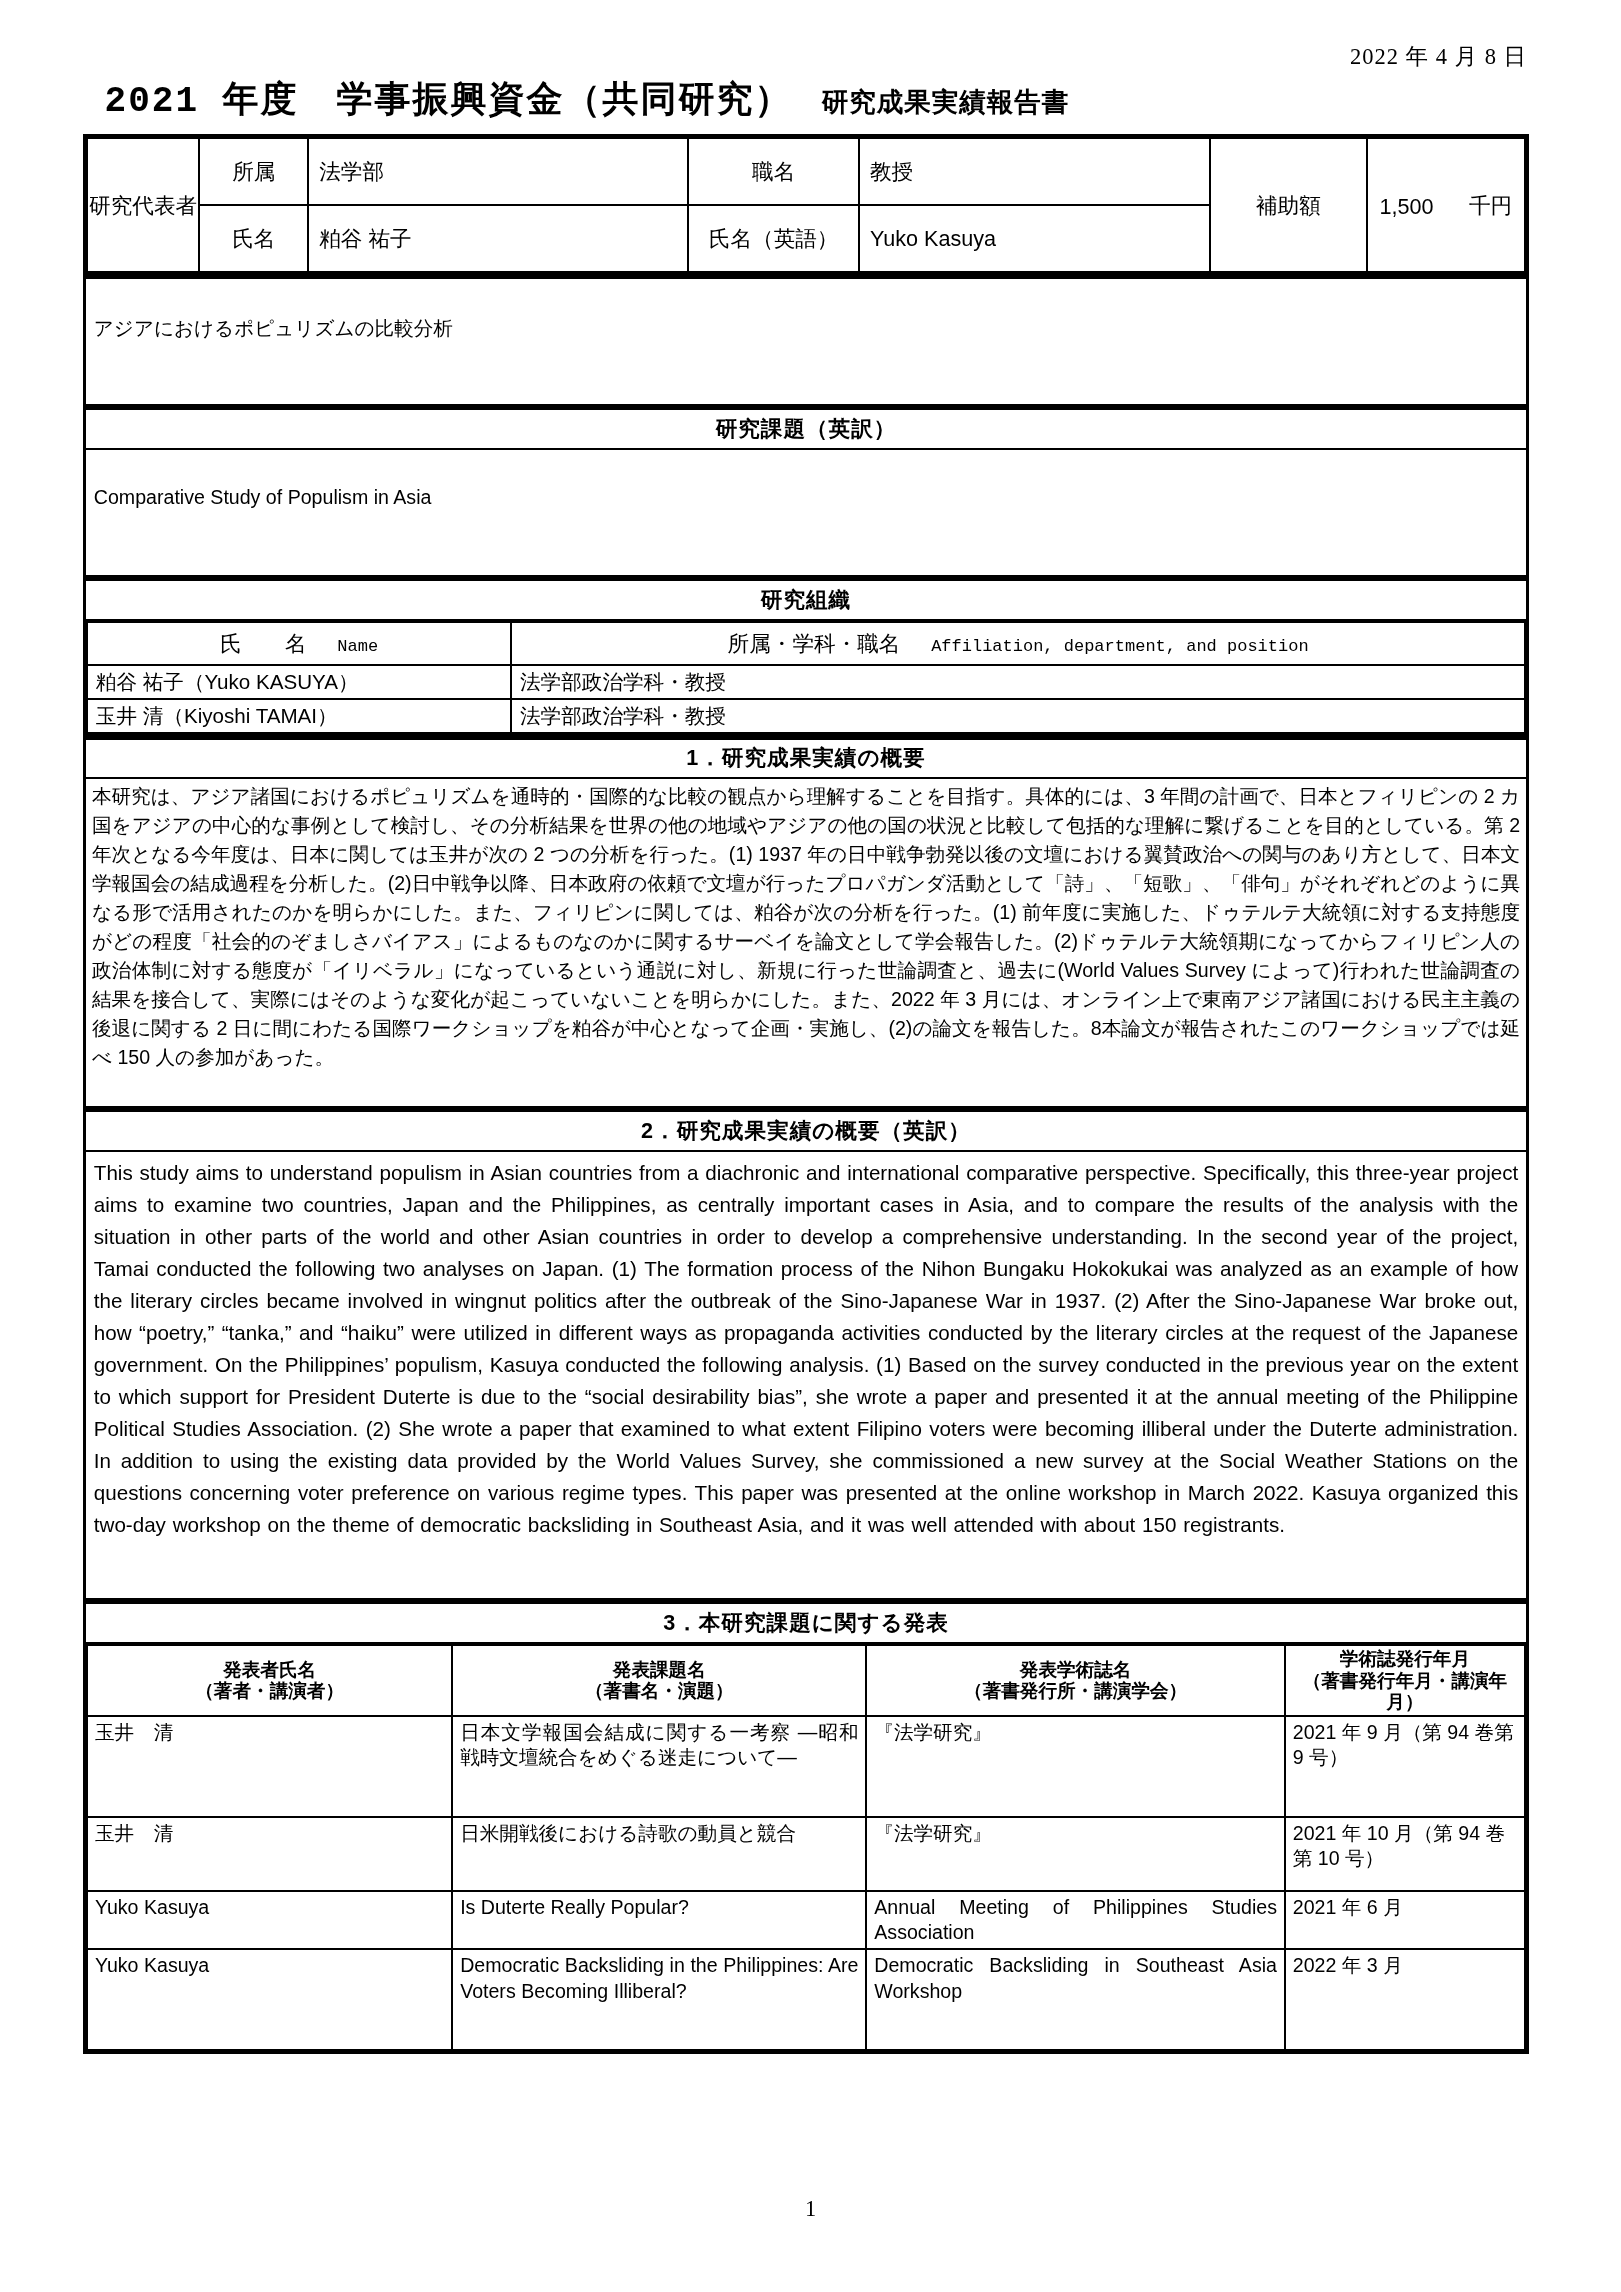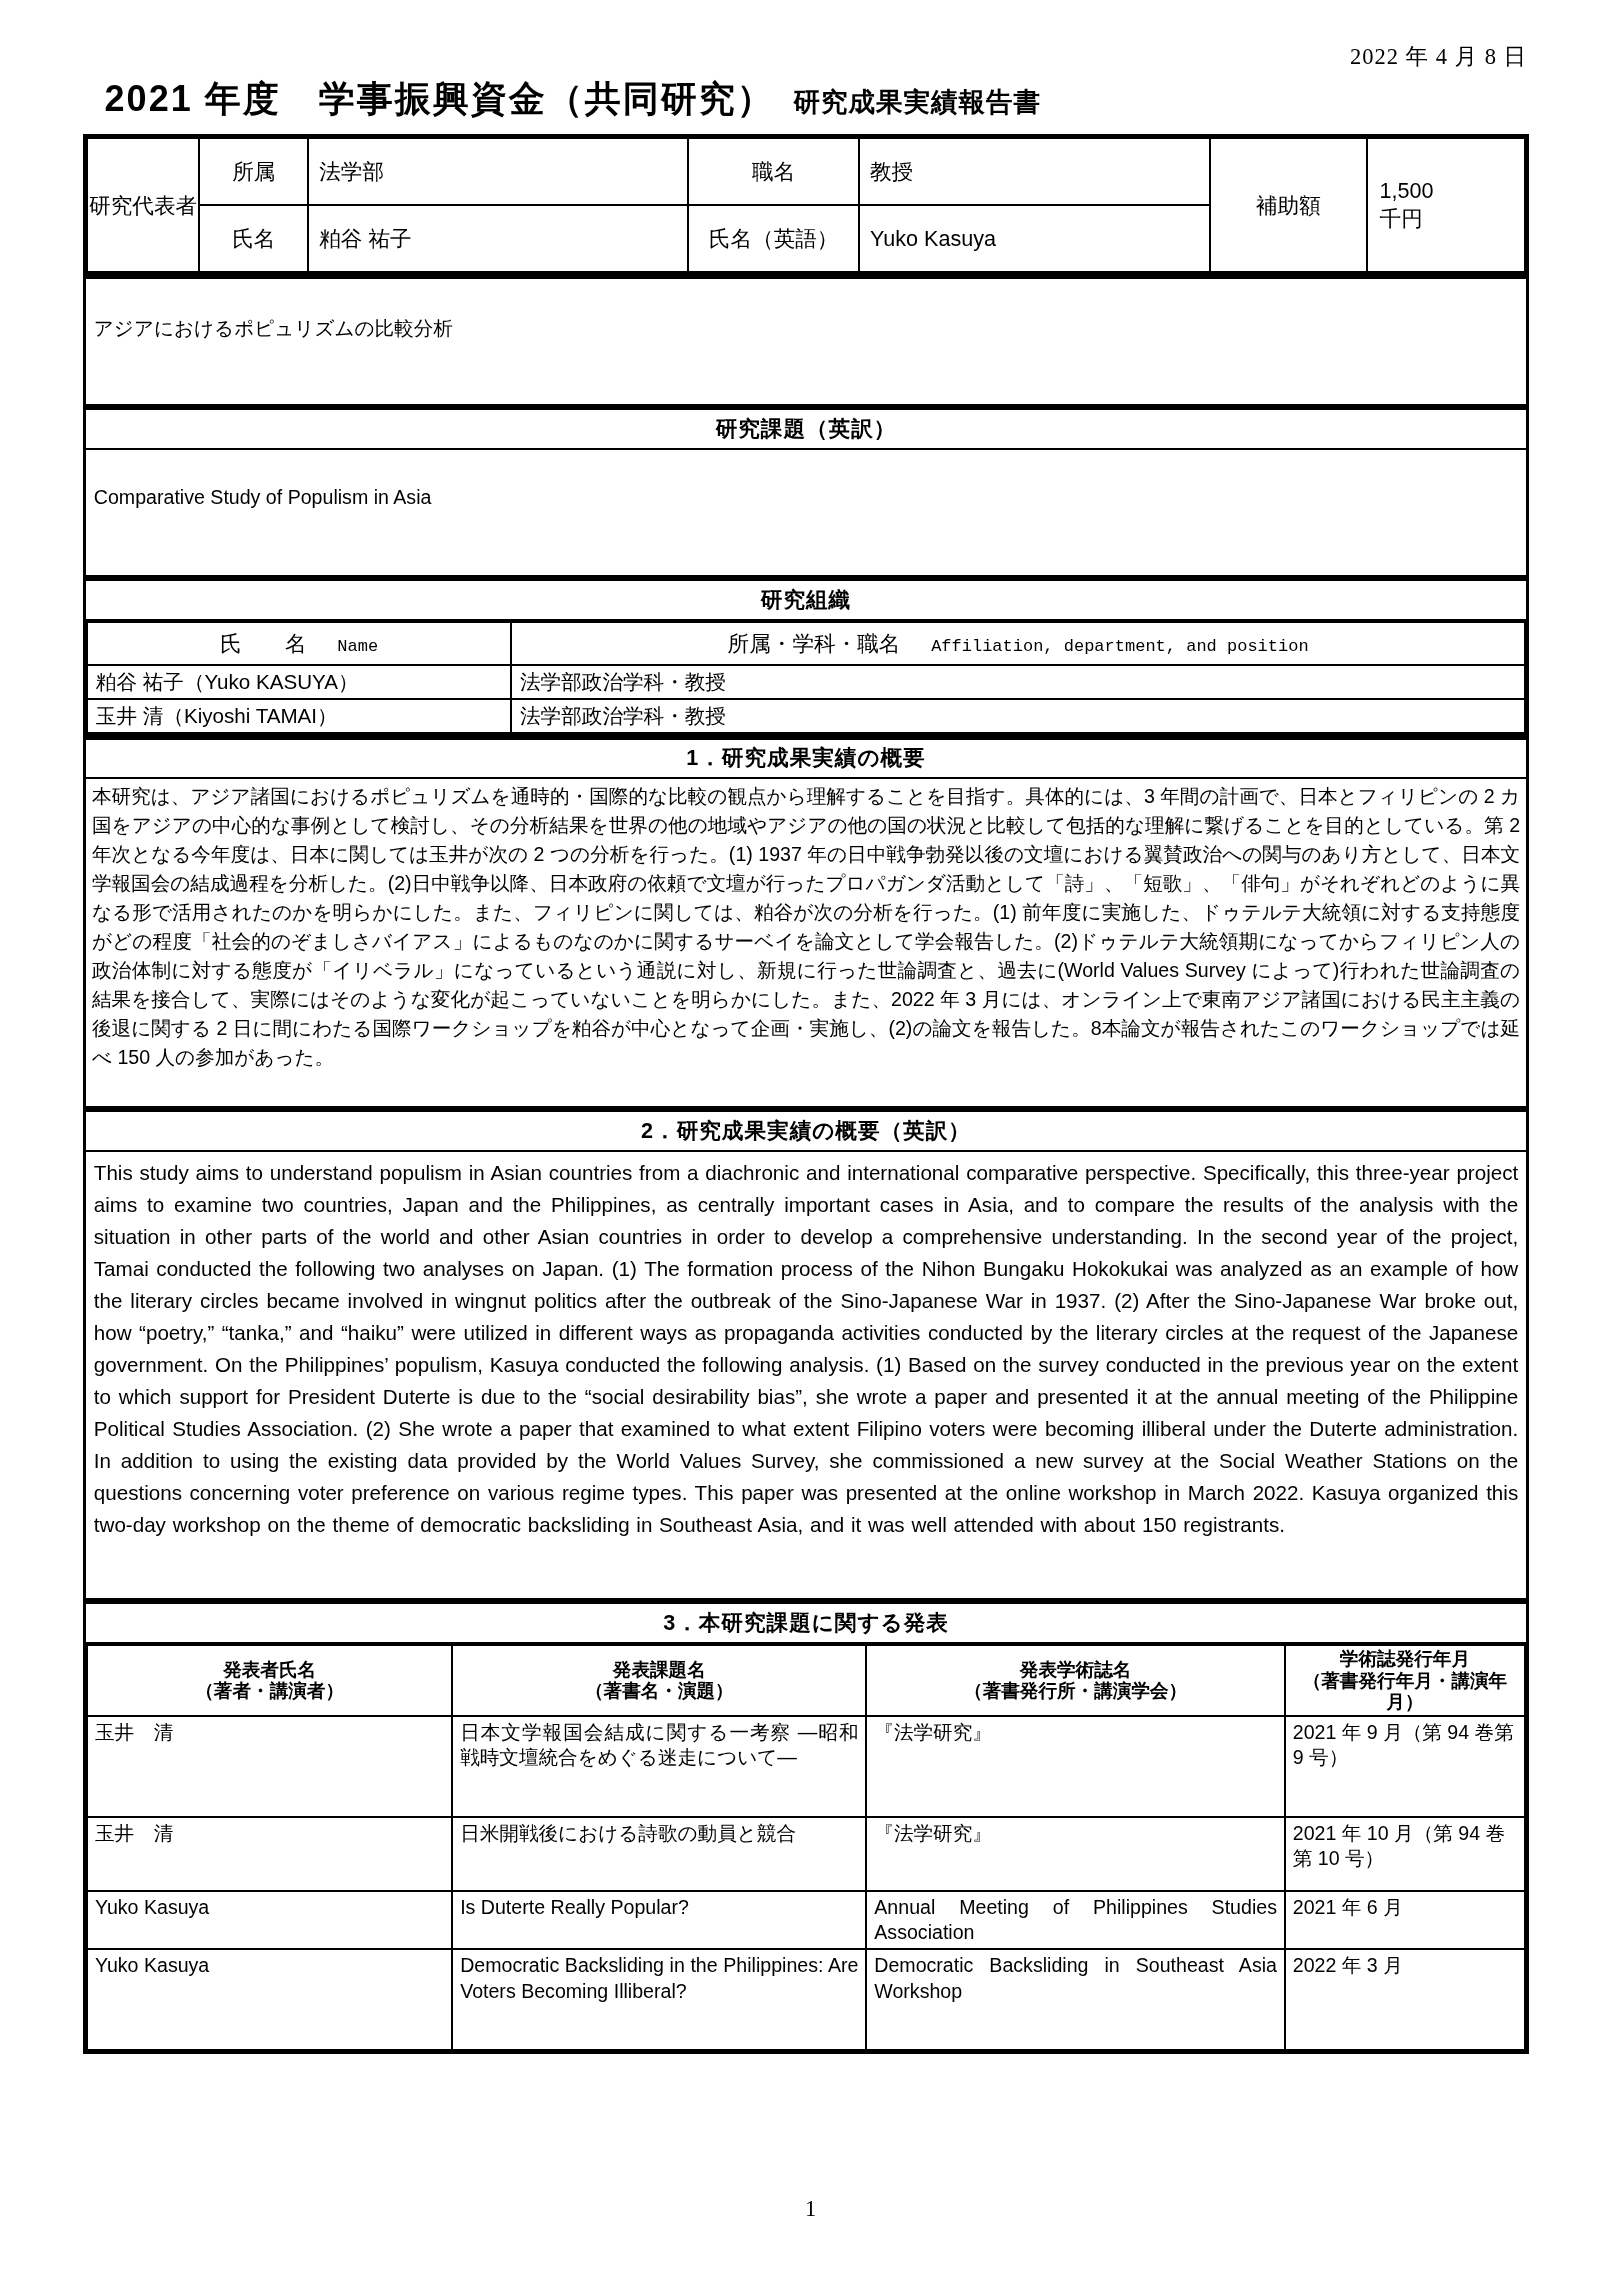--- a/index.html
+++ b/index.html
@@ -13,42 +13,42 @@
 
   
   .doc-head { position:relative; height:97px; }
   .doc-date {
     position:absolute; top:3.9px; right:2px;
     font-family:"Liberation Serif","DejaVu Serif",serif;
     font-size:22.5px; letter-spacing:1px;margin-left:21px;
   }
   .doc-title {
     position:absolute; left:21.6px; bottom:9.8px; white-space:nowrap;
-    font-family:Liberation Sans, sans-serif; font-weight:bold;
+    font-family:Liberation Mono, monospace; font-weight:bold;
   }
   .title-main { font-size:36px; letter-spacing:2px; }
   .title-sub  { font-size:26.5px; letter-spacing:1px; margin-left:9.8px; }
 
   
   .sec { border:3.9px solid #000; background:#fff; }
   .sec-head {
     text-align:center; font-weight:bold; font-size:21.6px;
     padding:3.9px 0 4.9px; border-bottom:2px solid #000; letter-spacing:1px;
   }
   .sec-body { padding:3.9px 7.8px; font-size:19.6px; }
 
   
   table { border-collapse:collapse; width:100%; table-layout:fixed; }
   td,th { border:2px solid #000; font-weight:normal; }
   .rep-wrap { border:3.9px solid #000; }
   .rep-table td,.rep-table th { font-size:21.6px; height:67px; vertical-align:middle; }
   .rep-table th { text-align:center;font-family:Liberation Mono, monospace; }
   .rep-table td.val { text-align:left; padding-left:9.8px; }
   .subsidy-cell { padding:0 11.8px; }
-  .subsidy-inner { display:flex; justify-content:space-between; align-items:flex-start;flex-direction:column; }
+  .subsidy-inner { display:flex; justify-content:space-between; align-items:flex-end; }
 
   
   .topic-body { min-height:93px;margin-top:32px; }
 
   
   .org-table th { text-align:center; height:43px; vertical-align:middle; font-size:21.6px; }
   .org-table .sub-en { font-family:Liberation Mono, monospace; font-size:17px; margin-left:7.8px;padding-left:17px; }
   .org-table td { height:34px; font-size:20.6px; padding:2px 7.8px; vertical-align:middle; }
 
   

